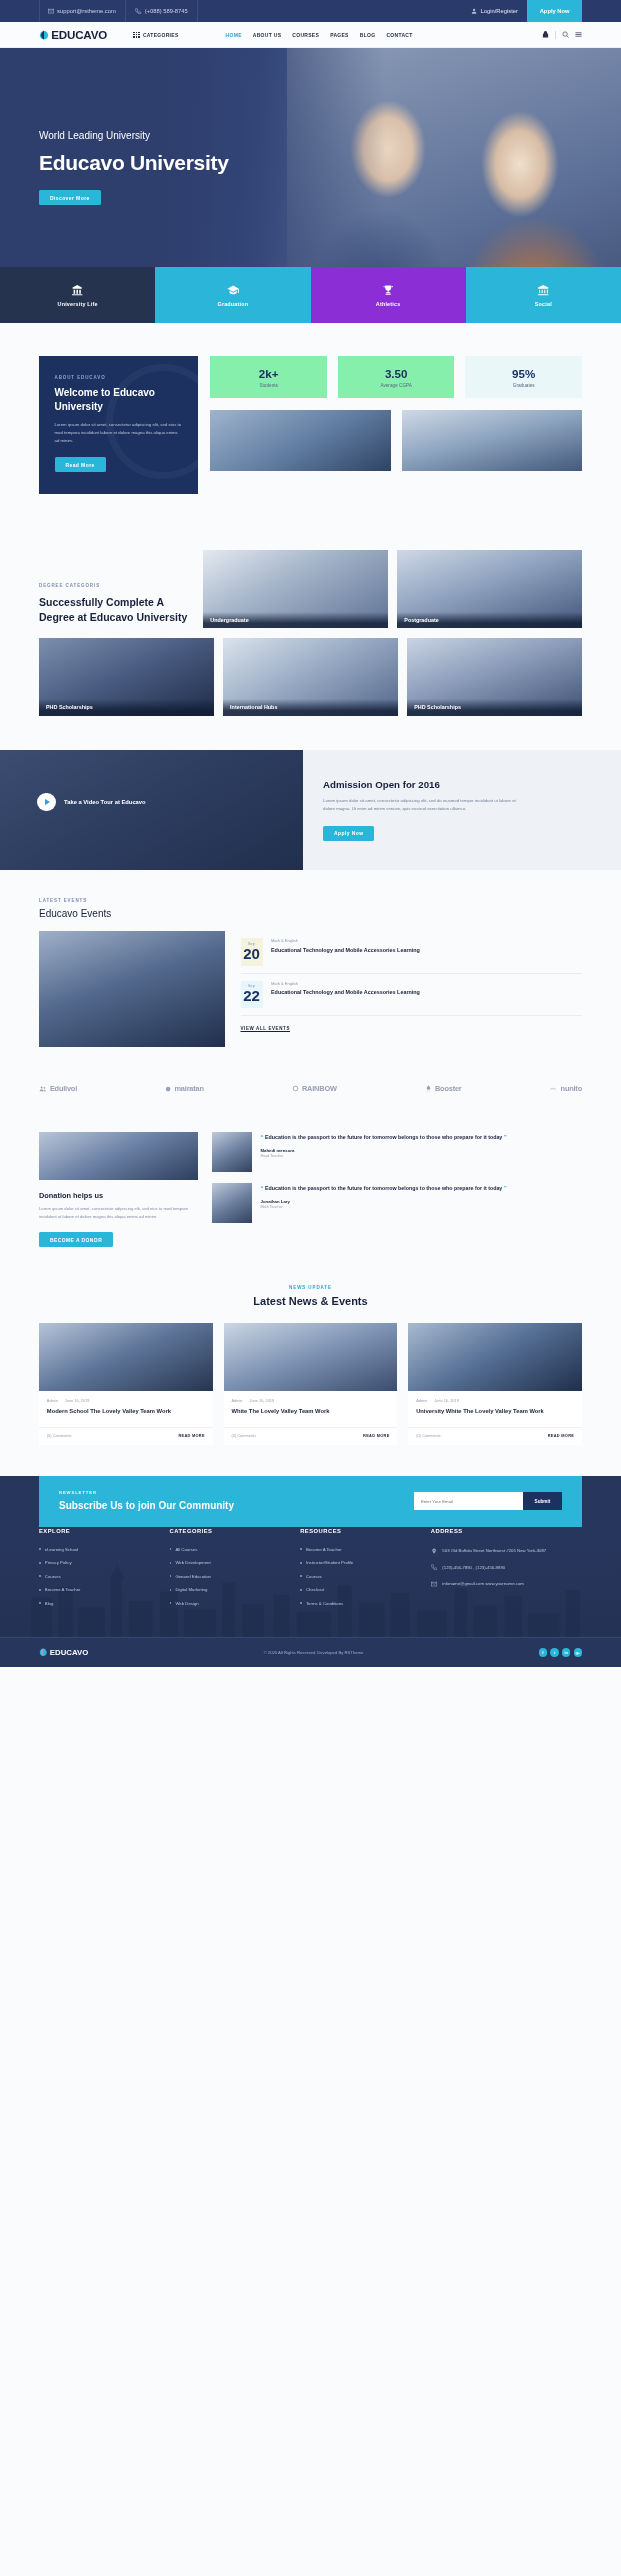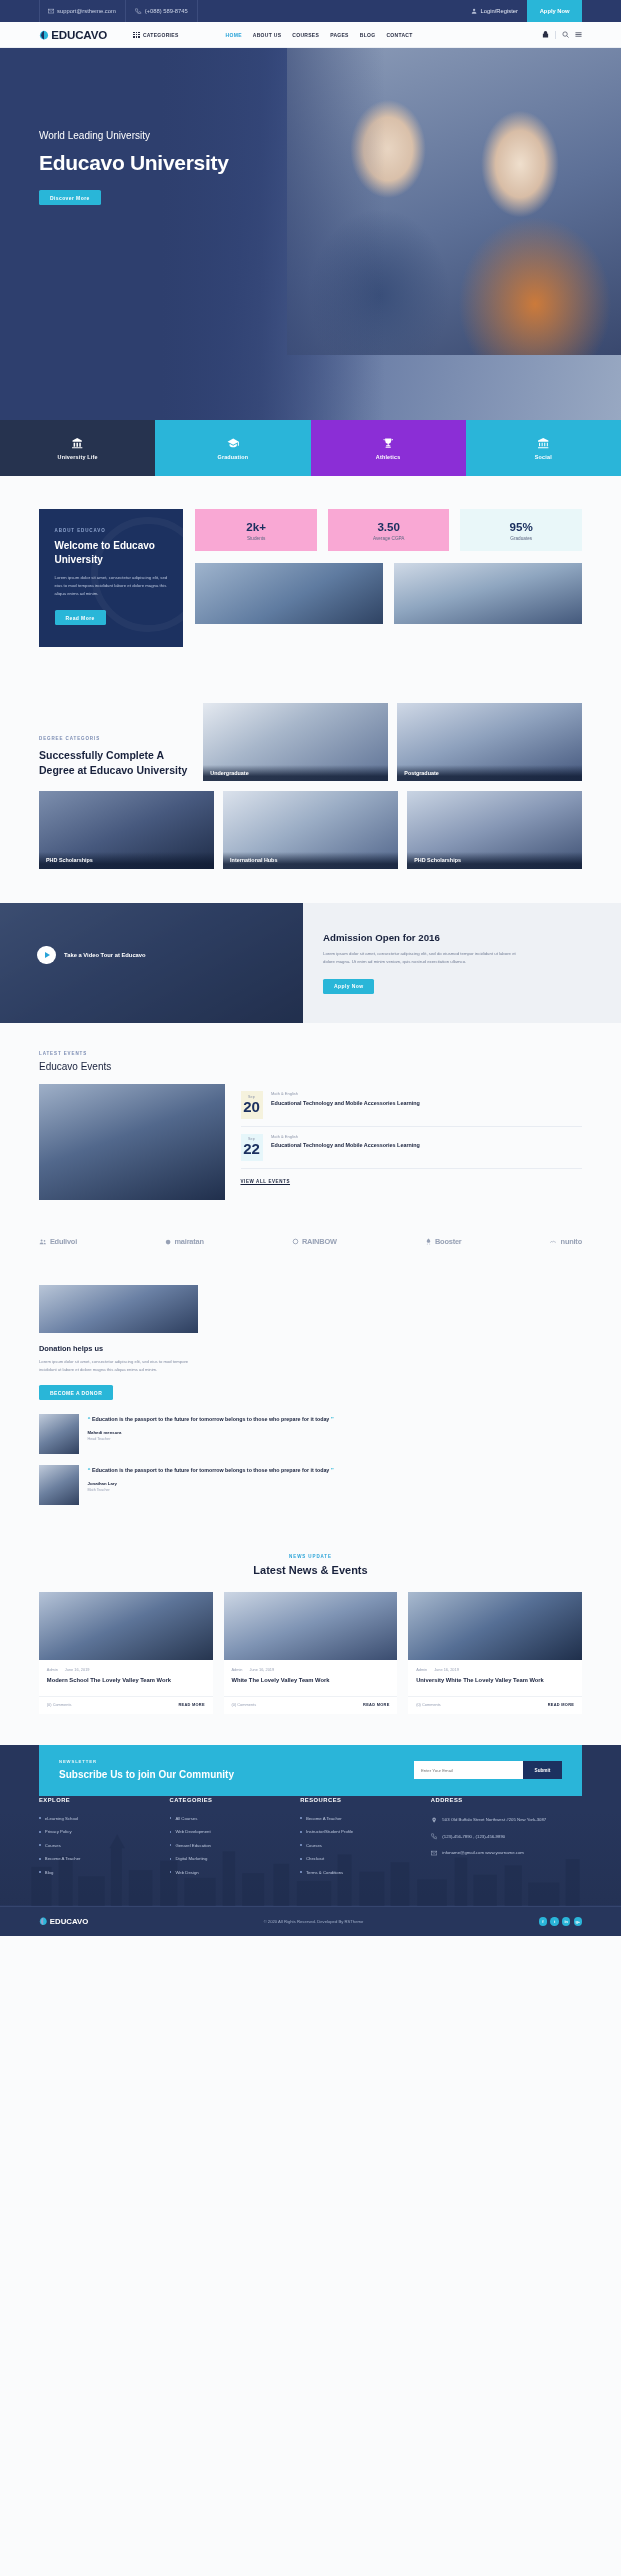--- a/index.html
+++ b/index.html
@@ -46,21 +46,21 @@
   .grid-ic { display: grid; grid-template-columns: 1.6px 1.6px 1.6px; gap: 0.8px; }
   .grid-ic i { width: 1.6px; height: 1.6px; background: #2a2f45; display: block; }
   .nav-menu { display: flex; gap: 11px; margin-left: 47px; font-size: 5px; font-weight: bold; letter-spacing: 0.3px; }
   .nav-menu a { text-decoration: none; color: #2a2f45; }
   .nav-menu a.active { color: #29a3d8; }
   .nav-right { margin-left: auto; display: flex; align-items: center; gap: 6.2px; }
   .nav-right .sep { width: 0.8px; height: 7.8px; background: #d8dde6; }
 
   
   .hero {
-    height: 372px; position: relative; overflow: hidden;
+    height: 219px; position: relative; overflow: hidden;
     background: linear-gradient(100deg,#2e3f6e 0%, #415791 40%, #6d80a8 62%, #98a8c2 100%);
   }
   .hero-photo {
     position: absolute; right: 0; top: 0; width: 334px; height: 307px;
     background:
       radial-gradient(ellipse 54px 70px at 101px 101px, #e8d5c2 0%, #d9c0aa 45%, rgba(0,0,0,0) 70%),
       radial-gradient(ellipse 54px 74px at 233px 116px, #efdfcd 0%, #d8bda6 45%, rgba(0,0,0,0) 72%),
       radial-gradient(ellipse 93px 116px at 93px 248px, #3a4f7a 0%, rgba(58,79,122,0) 75%),
       radial-gradient(ellipse 109px 124px at 248px 256px, #cc7a3a 0%, rgba(204,122,58,0) 70%),
       linear-gradient(160deg, #8c9cb8 0%, #5d7097 55%, #39486e 100%);
@@ -84,34 +84,34 @@
   .cat-label { font-size: 5.4px; font-weight: bold; letter-spacing: 0.2px; }
   .cat.c1 { background: #26334f; }
   .cat.c2 { background: #2ab5d9; }
   .cat.c3 { background: #8b2ed6; }
   .cat.c4 { background: #2ab5d9; }
 
   
   .sec-about { padding: 33px 0 29.5px; background: #fafbfc; }
   .about-row { display: flex; gap: 12.4px; align-items: flex-start; }
   .about-card {
-    width: 144px; background: #1c3160; color: #fff; padding: 18.6px 15.5px 22px;
+    width: 159px; background: #1c3160; color: #fff; padding: 18.6px 15.5px 22px;
     position: relative; overflow: hidden;
   }
   .about-card::after {
     content:""; position: absolute; right: -23px; top: 7.8px; width: 101px; height: 101px;
     border: 7.8px solid rgba(255,255,255,.045); border-radius: 50%;
   }
   .eyebrow { font-size: 4.5px; letter-spacing: 0.9px; font-weight: bold; color: #8fa5cf; margin-bottom: 6.2px; }
   .about-h { font-size: 10px; font-weight: bold; line-height: 1.35; margin-bottom: 7.8px; }
   .about-p { font-size: 4.3px; line-height: 1.85; color: #b9c5dd; margin-bottom: 11px; }
   .stats-col { flex: 1; }
   .stats-row { display: flex; gap: 11px; margin-bottom: 12.4px; }
   .stat {
-    flex: 1; background: #f9a8d4; text-align: center; padding: 11px 3.1px 10px;
+    flex: 1; background: #86efac; text-align: center; padding: 11px 3.1px 10px;
   }
   .stat.alt { background: #e9f7f9; }
   .stat-n { font-size: 11.6px; font-weight: bold; color: #1c3160; margin-bottom: 2.3px; }
   .stat-l { font-size: 4.7px; color: #5c6782; }
   .imgs-row { display: flex; gap: 11px; }
   .ph { flex: 1; height: 61px; }
   .ph.a { background: linear-gradient(150deg,#9fb4cd 0%, #5f7ba0 55%, #2f4363 100%); }
   .ph.b { background: linear-gradient(165deg,#cfd9e6 0%, #8fa6c0 45%, #44597c 100%); }
 
   
@@ -170,21 +170,21 @@
   .ev-date .d { font-size: 15px; font-weight: bold; color: #1c3160; line-height: 1.1; }
   .ev-meta { font-size: 4px; color: #8e97ab; margin-bottom: 2.3px; }
   .ev-t { font-size: 5.4px; font-weight: bold; color: #18213c; line-height: 1.55; }
   .ev-all { font-size: 4.5px; font-weight: bold; letter-spacing: 0.6px; color: #18213c; margin-top: 9.3px; display: inline-block; }
 
   
   .brands { display: flex; justify-content: space-between; align-items: center; padding: 20px 0 23px; }
   .brand { font-size: 7.4px; font-weight: bold; color: #97a1b5; display: flex; align-items: center; gap: 3.1px; letter-spacing: -0.2px; }
 
   
-  .sec-don { padding: 15.5px 0 26.4px; display: flex; gap: 14px; align-items: flex-start; flex-direction: column; }
+  .sec-don { padding: 15.5px 0 26.4px; display: flex; gap: 14px; align-items: flex-start; }
   .don-left { width: 159px; }
   .don-img { width: 100%; height: 48px; background: linear-gradient(155deg,#b9c6d8 0%, #6a80a4 48%, #2d3e5e 100%); margin-bottom: 11px; }
   .don-h { font-size: 7.4px; font-weight: bold; color: #18213c; margin-bottom: 5.4px; }
   .don-p { font-size: 4.2px; line-height: 1.9; color: #828c a2; color:#828ca2; margin-bottom: 9.3px; }
   .don-right { flex: 1; }
   .tst { display: flex; gap: 8.5px; margin-bottom: 11px; align-items: flex-start; }
   .tst-av { width: 40px; height: 40px; flex-shrink: 0; background: linear-gradient(150deg,#c0cbdb 0%, #6c809f 50%, #31415f 100%); }
   .tst-body { flex: 1; }
   .tst-q { font-size: 5.3px; font-weight: bold; color: #18213c; line-height: 1.7; margin-bottom: 5.4px; }
   .qm { color: #29b6d8; font-size: 6.2px; }

